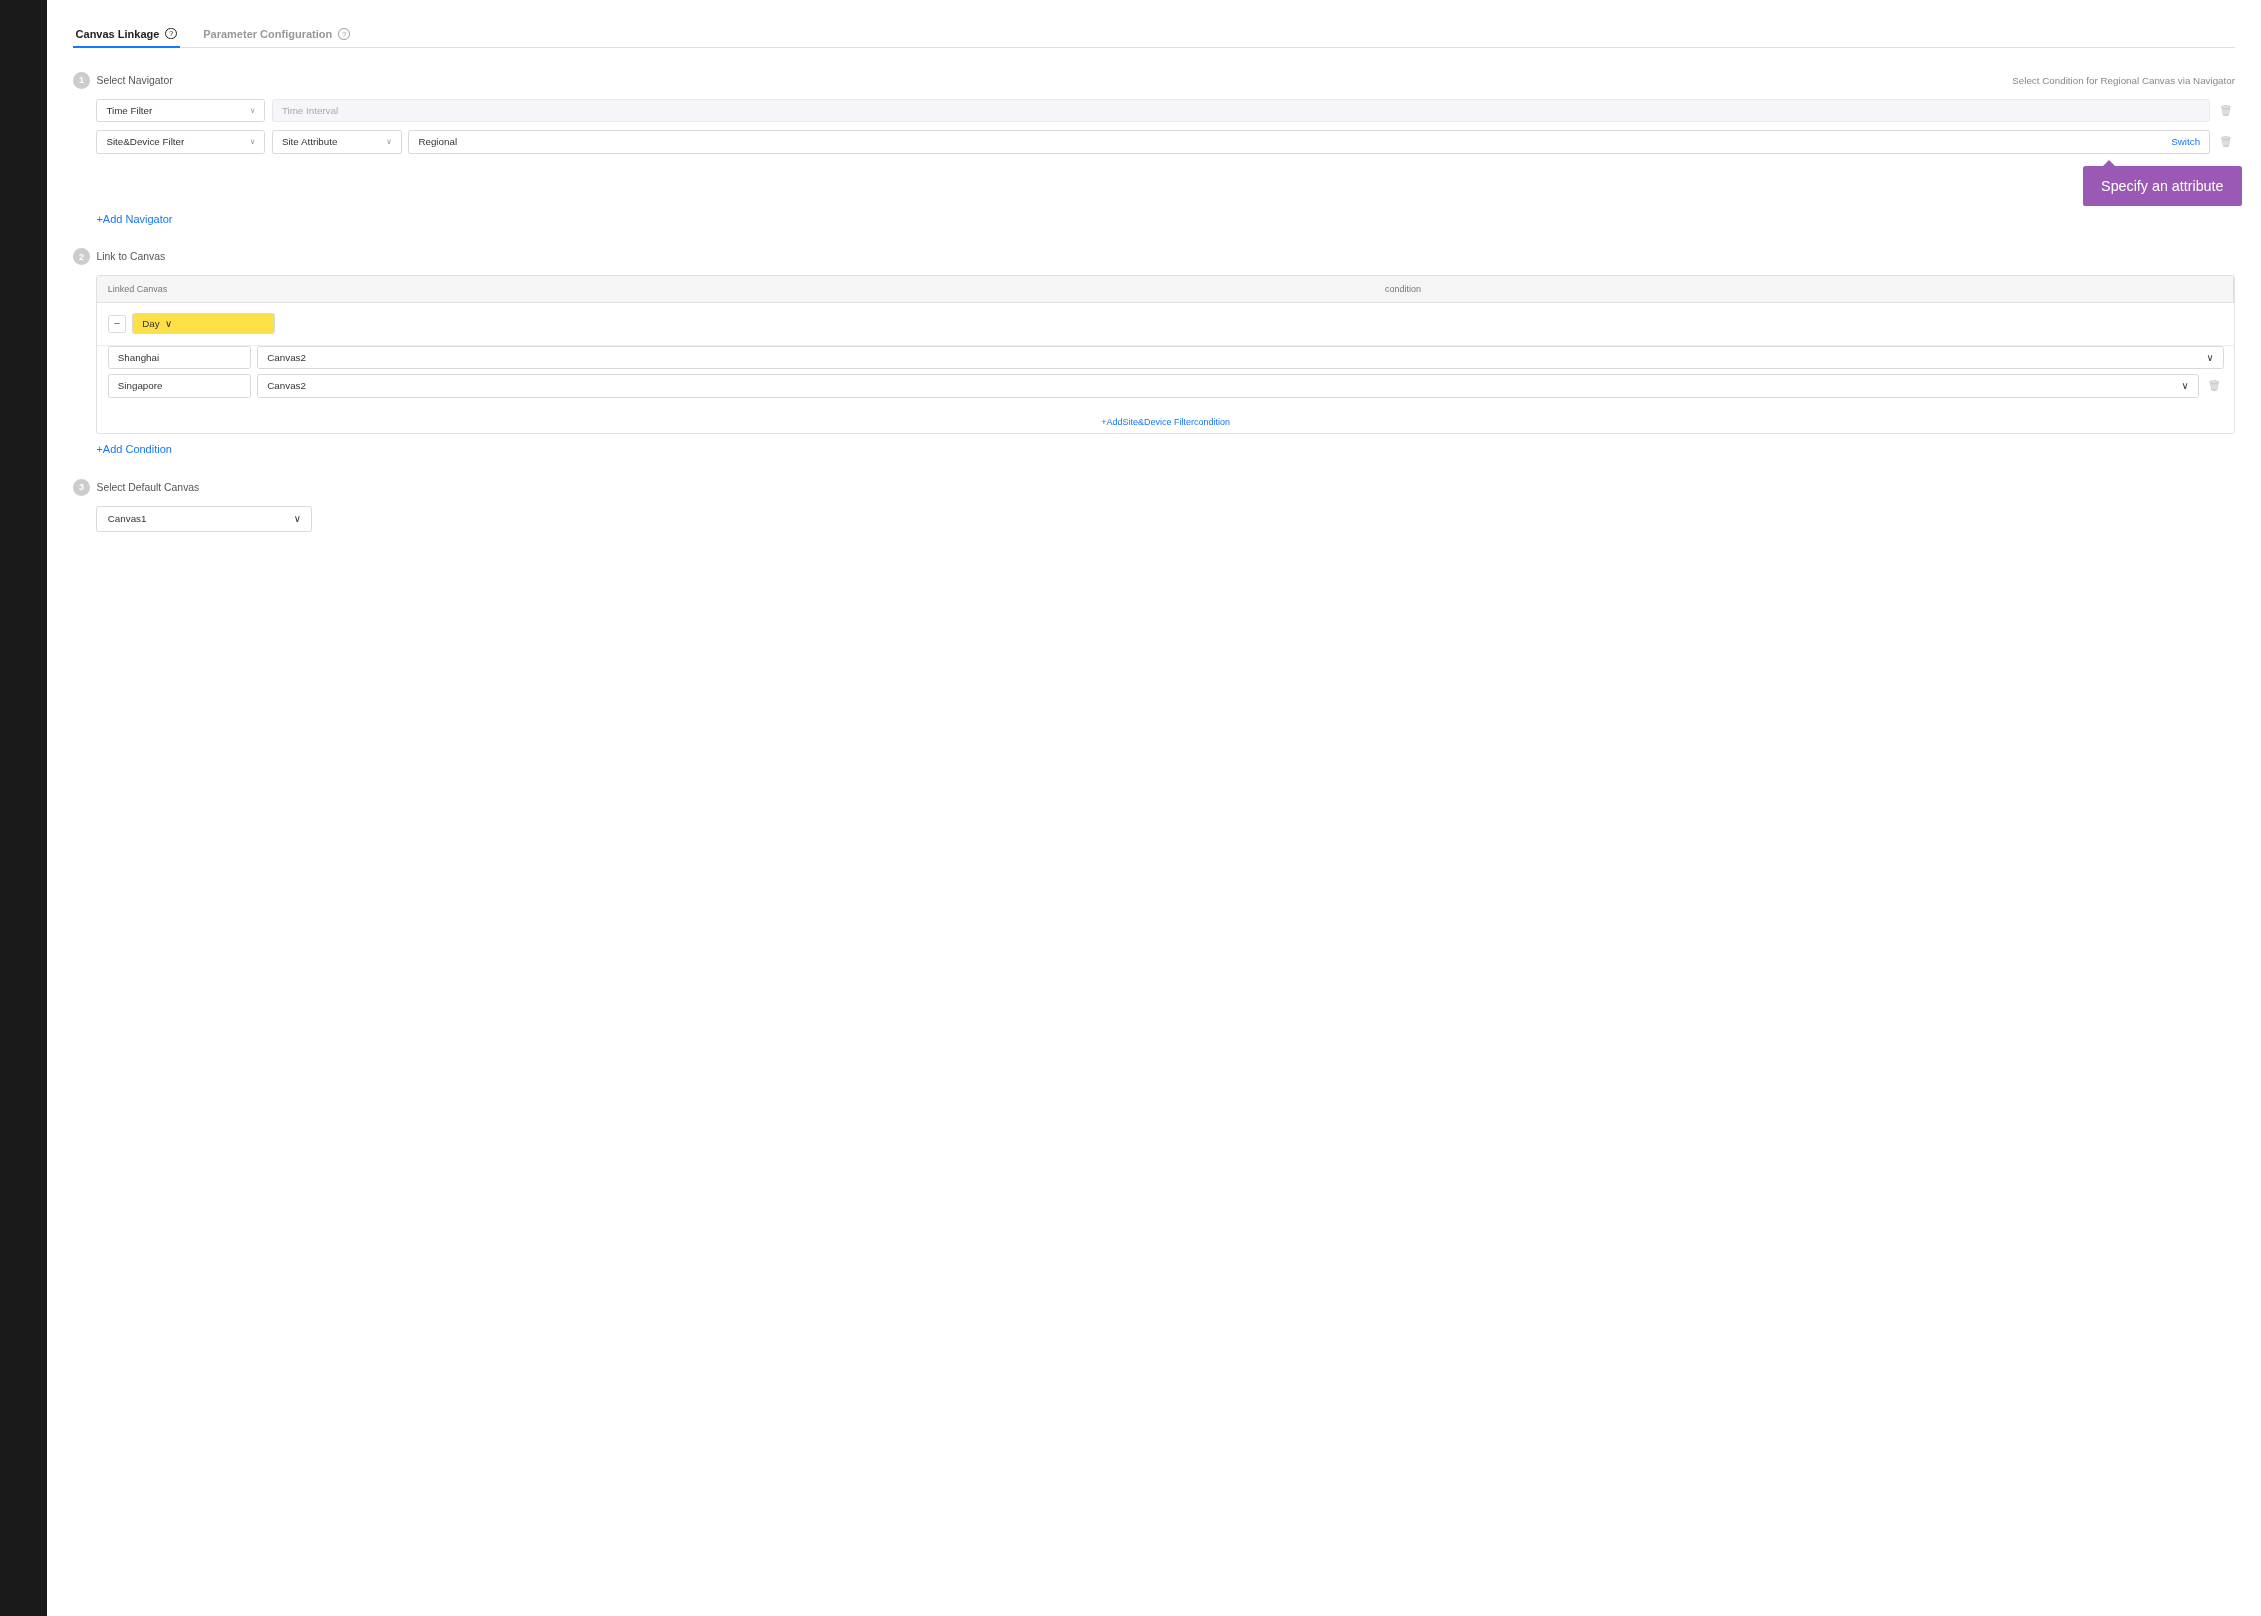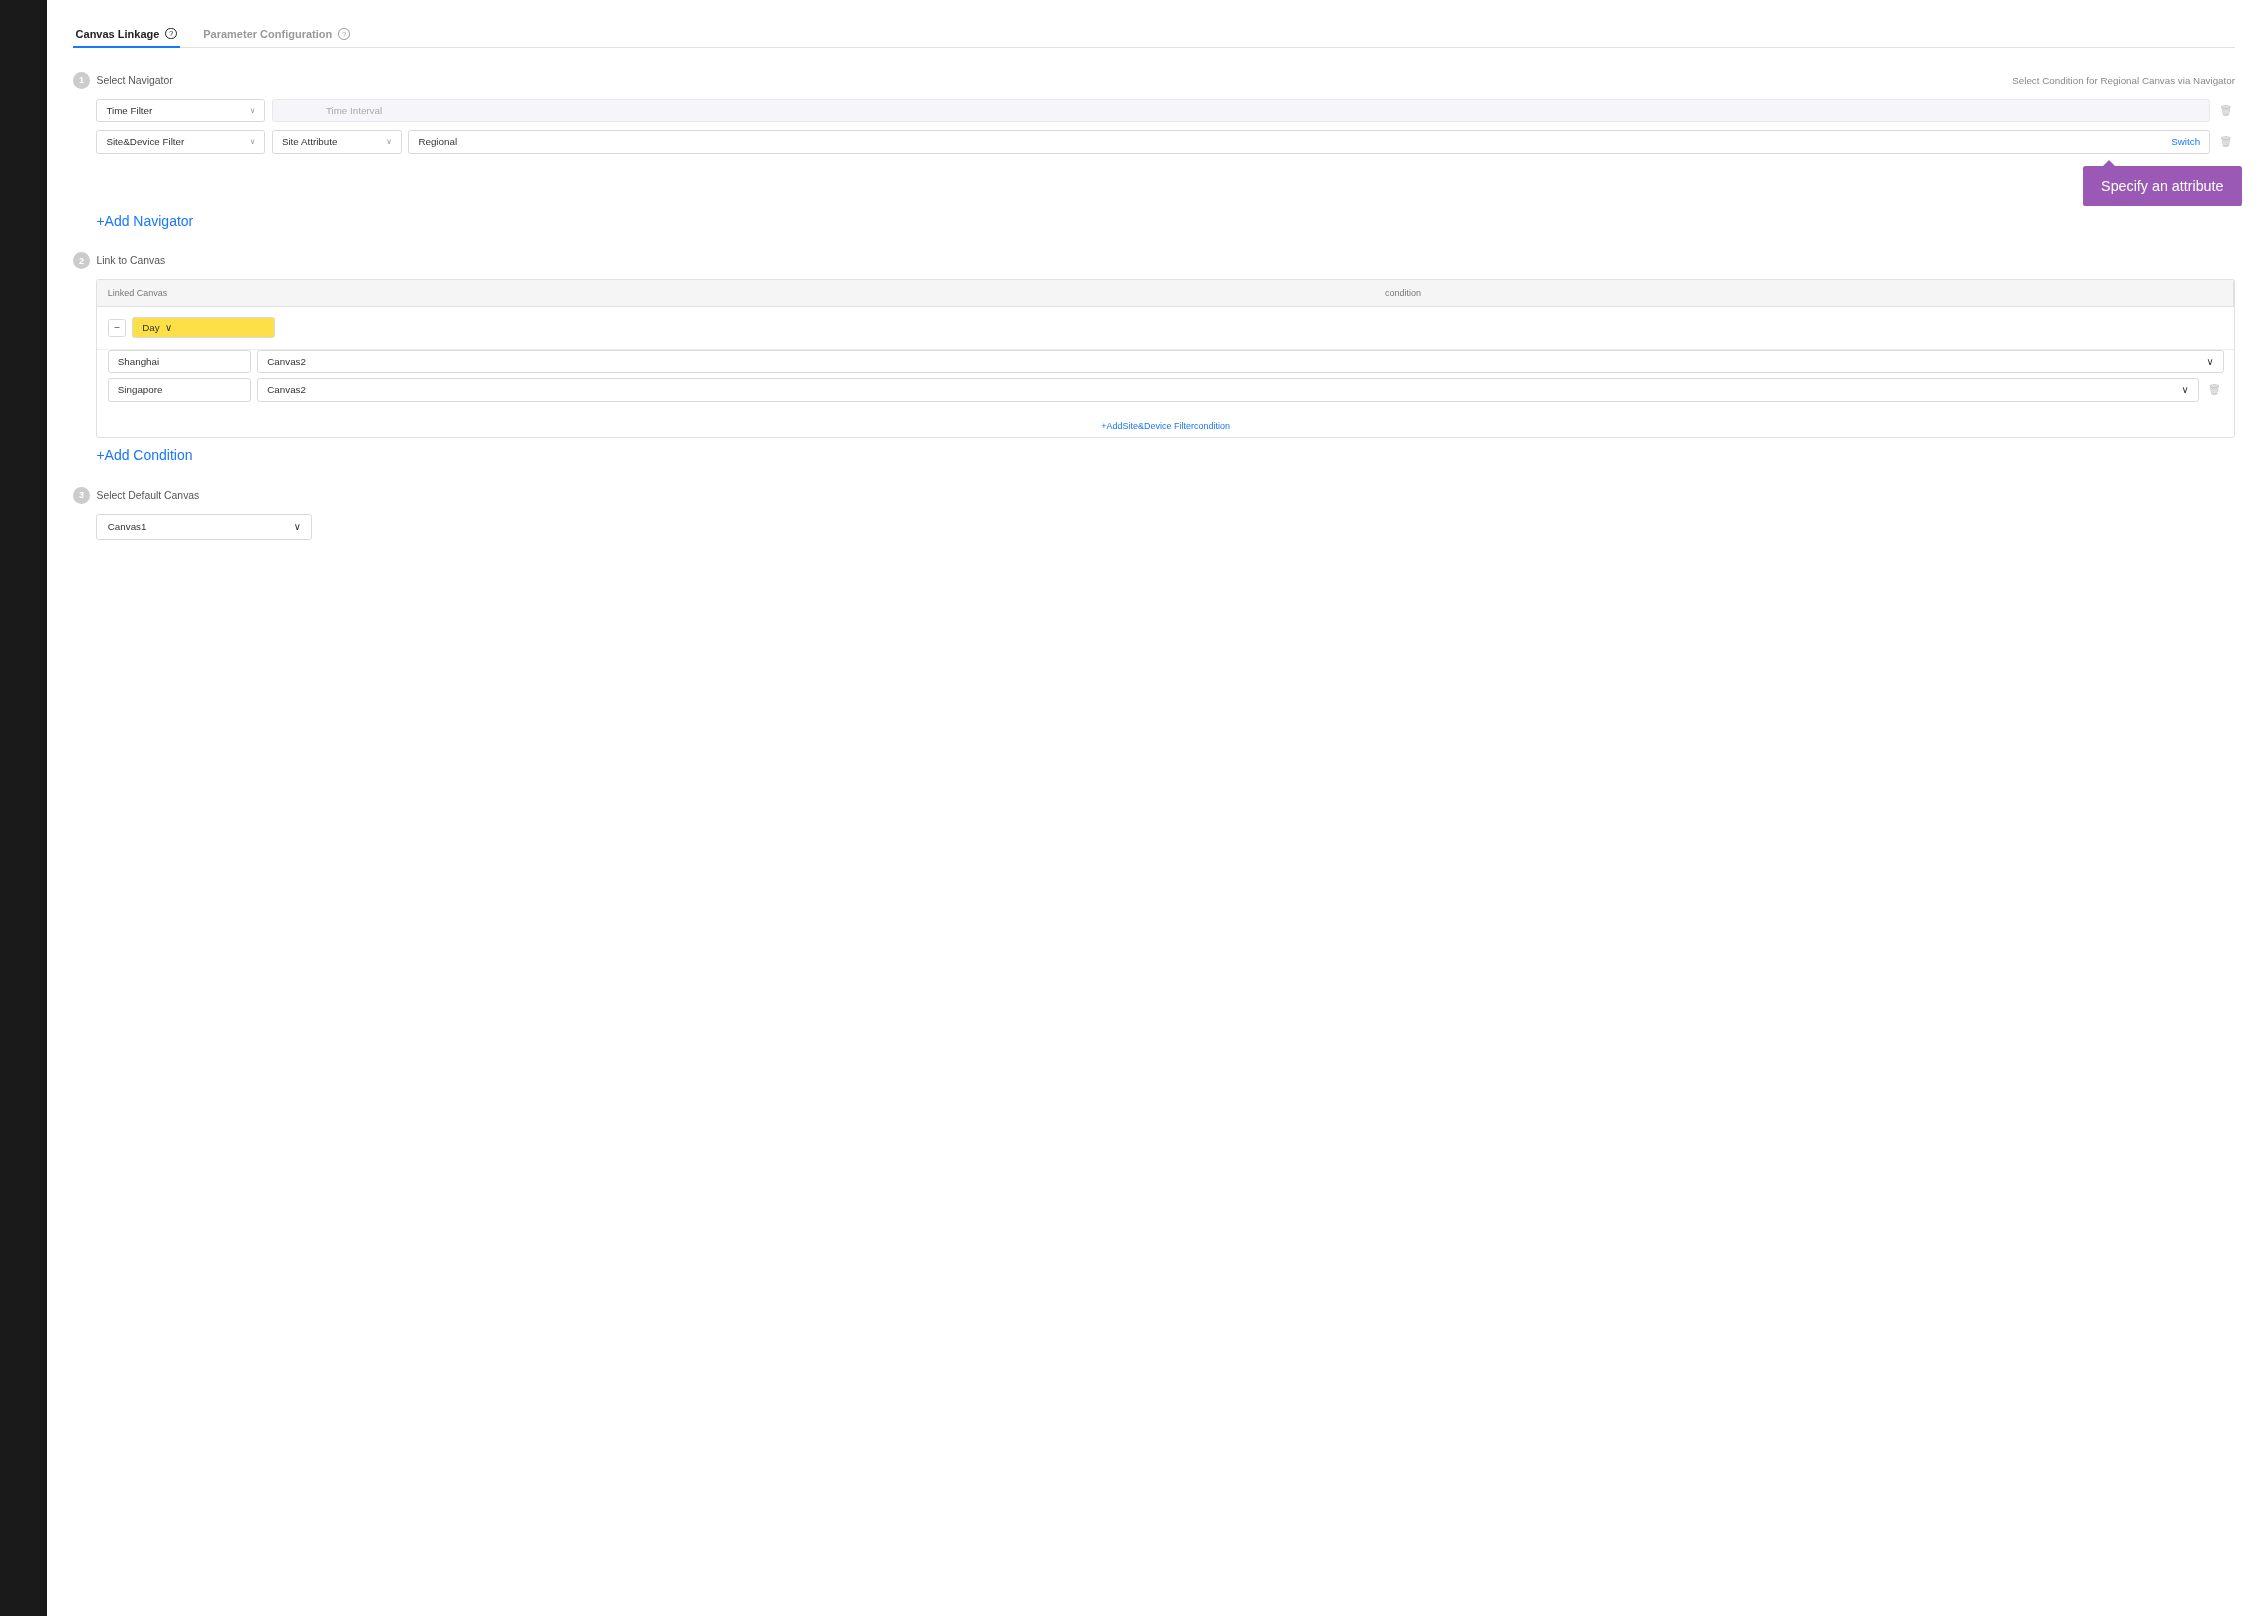--- a/index.html
+++ b/index.html
@@ -173,21 +173,21 @@
       left: 19.5px;
       width: 0;
       height: 0;
       border-left: 6.5px solid transparent;
       border-right: 6.5px solid transparent;
       border-bottom: 6.5px solid #9b59b6;
     }
     
     .add-link {
       color: #1677ff;
-      font-size: 14px;
+      font-size: 11px;
       cursor: pointer;
       display: flex;
       align-items: center;
       gap: 1.3px;
       margin-top: 5.2px;
     }
     
     .table-container {
       border: 0.7px solid #e0e0e0;
       border-radius: 2.6px;
@@ -335,21 +335,21 @@
     </div>
 
     <div class="navigator-content">
 
       <div class="navigator-row">
         <div class="select-box wide">
           <span>Time Filter</span>
           <span class="chevron">∨</span>
         </div>
         <div class="condition-select" style="flex:1; display:flex; align-items:center;">
-          <span style="color:#aaa;margin-left:44px;">Time Interval</span>
+          <span style="color:#aaa;">Time Interval</span>
         </div>
         <span class="delete-icon">🗑</span>
       </div>
 
       <div class="navigator-row" style="position:relative;">
         <div class="select-box wide">
           <span>Site&amp;Device Filter</span>
           <span class="chevron">∨</span>
         </div>
         <div class="select-box" style="min-width:130px;">

